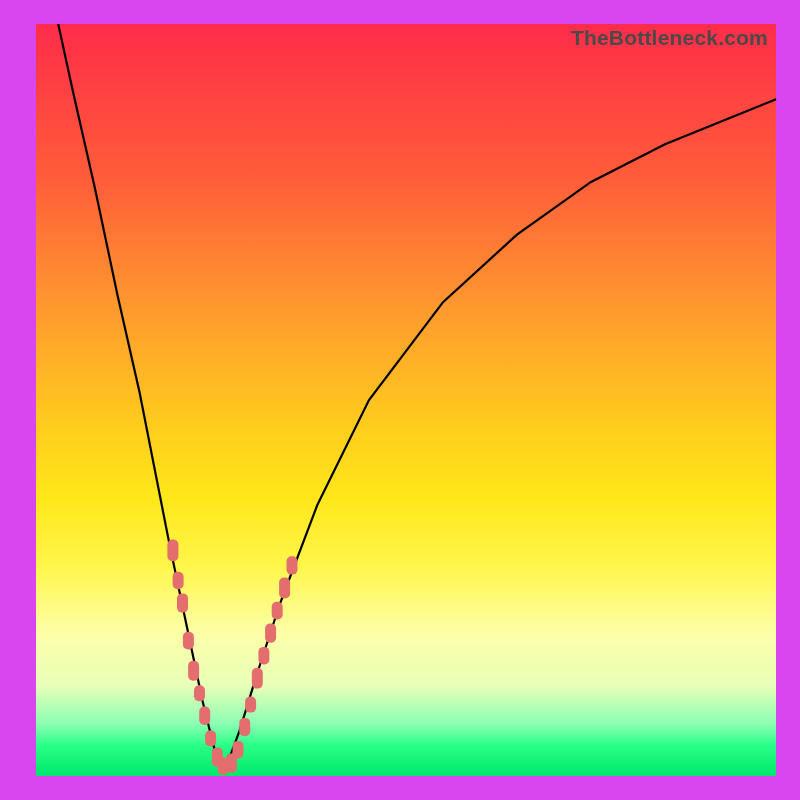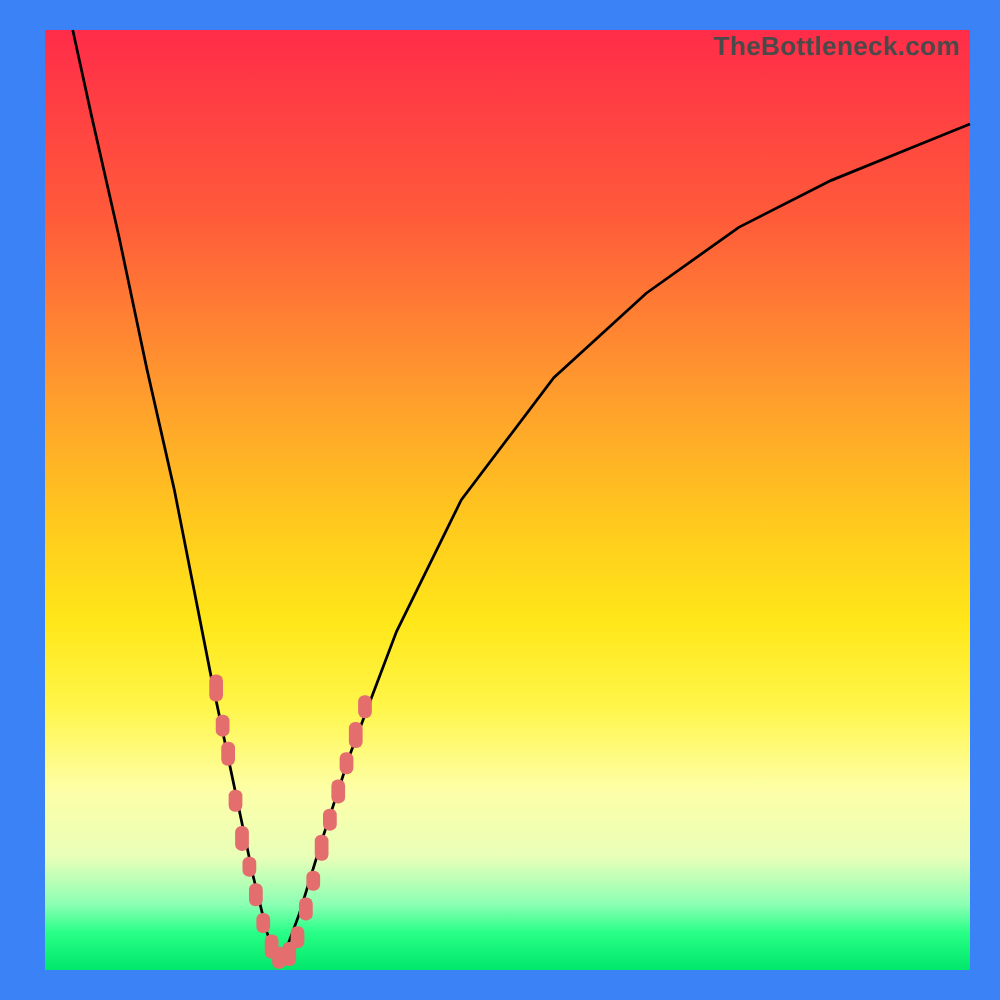--- a/index.html
+++ b/index.html
@@ -8,21 +8,21 @@
     width: 800px;
     height: 800px;
     overflow: hidden;
     background: #000;
     font-family: Arial, Helvetica, sans-serif;
   }
   .frame {
     position: absolute;
     left: 0; top: 0;
     width: 800px; height: 800px;
-    background: #3b82f6;
+    background: #d946ef;
   }
   .plot-area {
     position: absolute;
     left: 36px;
     top: 24px;
     width: 740px;
     height: 752px;
     
     background: linear-gradient(
       to bottom,

